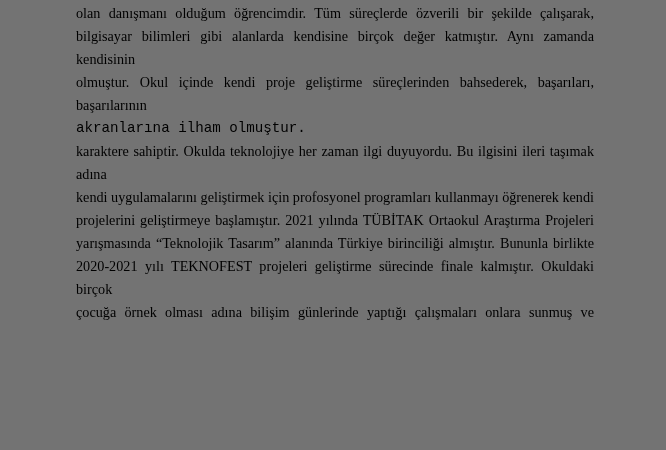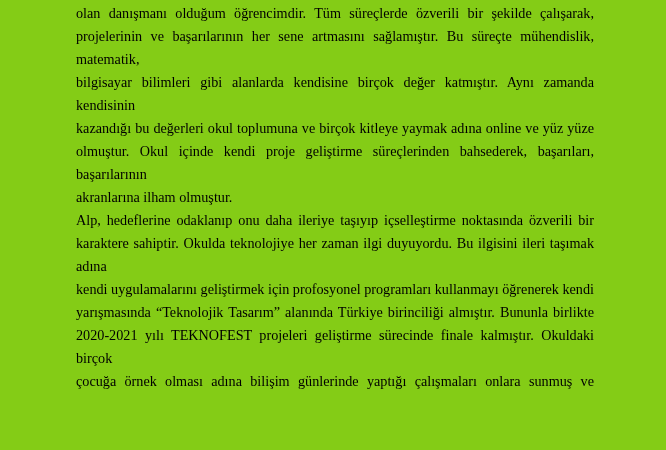--- a/index.html
+++ b/index.html
@@ -10,55 +10,54 @@
   body {
     width: 666px;
     height: 450px;
     overflow: hidden;
   }
   .page {
     box-sizing: border-box;
     width: 666px;
     height: 450px;
     padding: 2px 72px 0 76px;
-    background: #84cc16;
+    background: #737373;
     color: #000000;
     font-family: "Liberation Serif", "DejaVu Serif", serif;
     font-size: 14.2px;
     line-height: 23px;
   }
   .paragraph {
     margin: 0;
   }
   .line {
     text-align: justify;
     text-align-last: justify;
     white-space: normal;
   }
   .line--end {
     text-align-last: left;
+    font-family: Liberation Mono, monospace;
   }
 </style>
 </head>
 <body>
 
 <div class="page">
 
   <div class="paragraph">
     <div class="line">olan danışmanı olduğum öğrencimdir. Tüm süreçlerde özverili bir şekilde çalışarak,</div>
-    <div class="line">projelerinin ve başarılarının her sene artmasını sağlamıştır. Bu süreçte mühendislik, matematik,</div>
     <div class="line">bilgisayar bilimleri gibi alanlarda kendisine birçok değer katmıştır. Aynı zamanda kendisinin</div>
-    <div class="line">kazandığı bu değerleri okul toplumuna ve birçok kitleye yaymak adına online ve yüz yüze</div>
     <div class="line">olmuştur.  Okul içinde kendi proje geliştirme süreçlerinden bahsederek, başarıları, başarılarının</div>
     <div class="line line--end">akranlarına ilham olmuştur.</div>
   </div>
 
   <div class="paragraph">
-    <div class="line">Alp, hedeflerine odaklanıp onu daha ileriye taşıyıp içselleştirme noktasında özverili bir</div>
     <div class="line">karaktere sahiptir. Okulda teknolojiye her zaman ilgi duyuyordu. Bu ilgisini ileri taşımak adına</div>
     <div class="line">kendi uygulamalarını geliştirmek için profosyonel programları kullanmayı öğrenerek kendi</div>
+    <div class="line">projelerini geliştirmeye başlamıştır. 2021 yılında TÜBİTAK Ortaokul Araştırma Projeleri</div>
     <div class="line">yarışmasında “Teknolojik Tasarım” alanında Türkiye birinciliği almıştır. Bununla birlikte</div>
     <div class="line">2020-2021 yılı TEKNOFEST projeleri geliştirme sürecinde finale kalmıştır. Okuldaki birçok</div>
     <div class="line">çocuğa örnek olması adına bilişim günlerinde yaptığı çalışmaları onlara sunmuş ve</div>
 
   </div>
 
 </div>
 
 </body></html>

